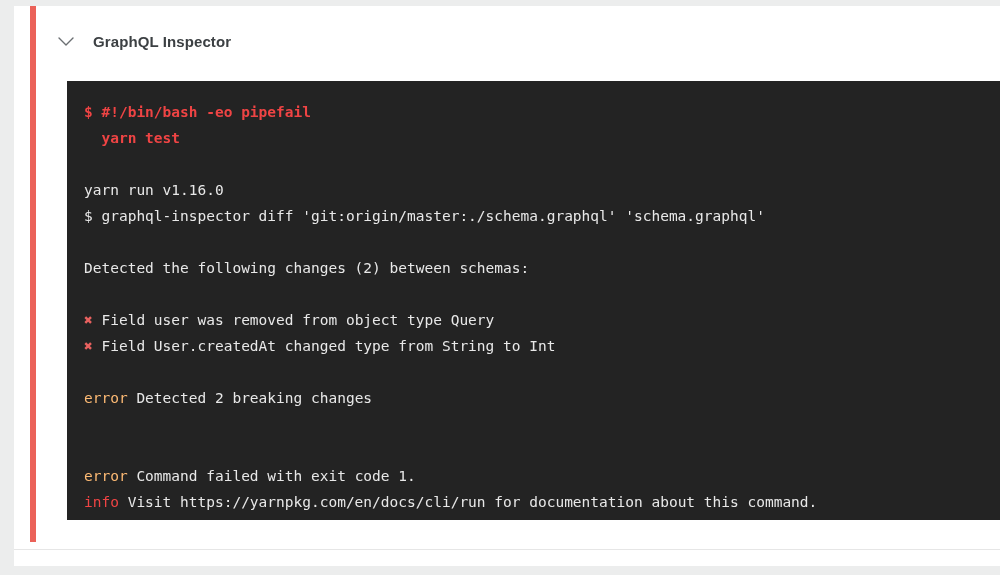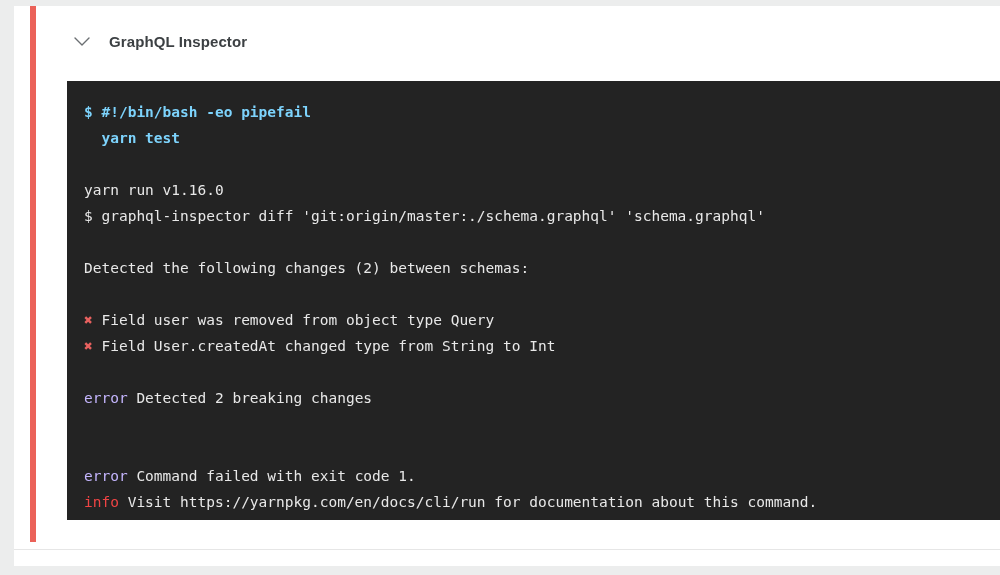--- a/index.html
+++ b/index.html
@@ -39,21 +39,21 @@
     position: absolute;
     left: 16px;
     top: 0px;
     width: 6px;
     height: 536px;
     background: #eb6259;
   }
 
   .step-header {
     position: absolute;
-    left: 56px;
+    left: 40px;
     top: 14px;
     height: 42px;
     display: flex;
     align-items: center;
   }
 
   .chevron {
     width: 24px;
     height: 24px;
     display: block;
@@ -87,22 +87,22 @@
     margin: 0;
     font-family: "DejaVu Sans Mono", "Liberation Mono", monospace;
     font-size: 14.5px;
     line-height: 26px;
     color: #e8e8e8;
     white-space: pre;
   }
   .log .line { display: block; height: 26px; white-space: pre; }
   .log .line.blank { color: transparent; }
 
-  .cmd { font-weight: bold; color: #7dd3fc; }
-  .err { color: #c4b5fd; }
+  .cmd { font-weight: bold; color: #ef4444; }
+  .err { color: #fdba74; }
   .info { color: #ef4444; }
   .xmark { color: #e8615f; font-weight: bold; }
 
   .card-divider {
     position: absolute;
     left: 0;
     top: 543px;
     width: 1000px;
     height: 1px;
     background: #e6e6e6;

